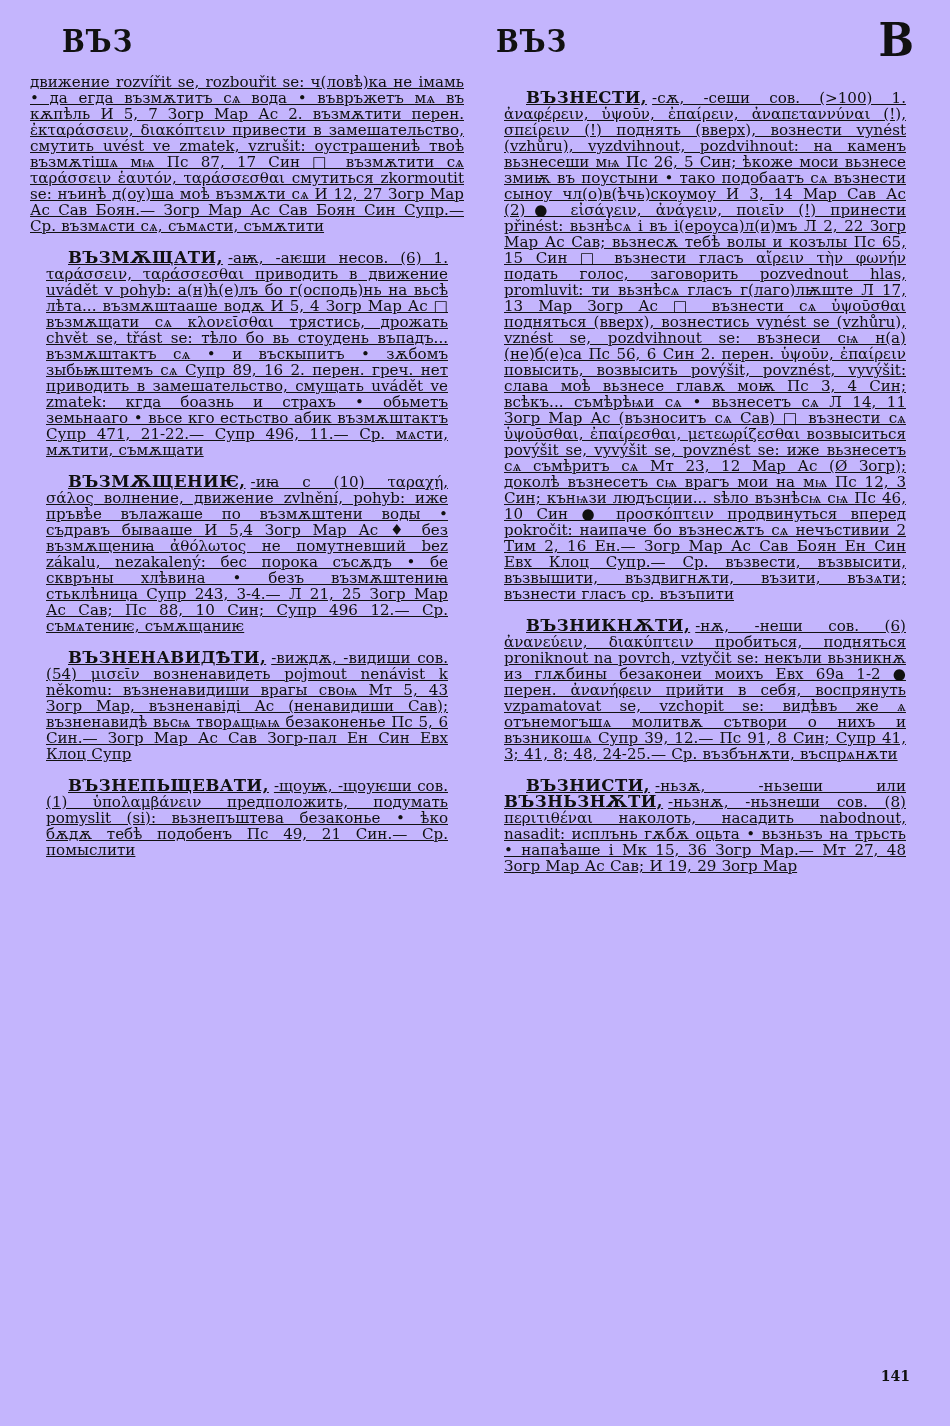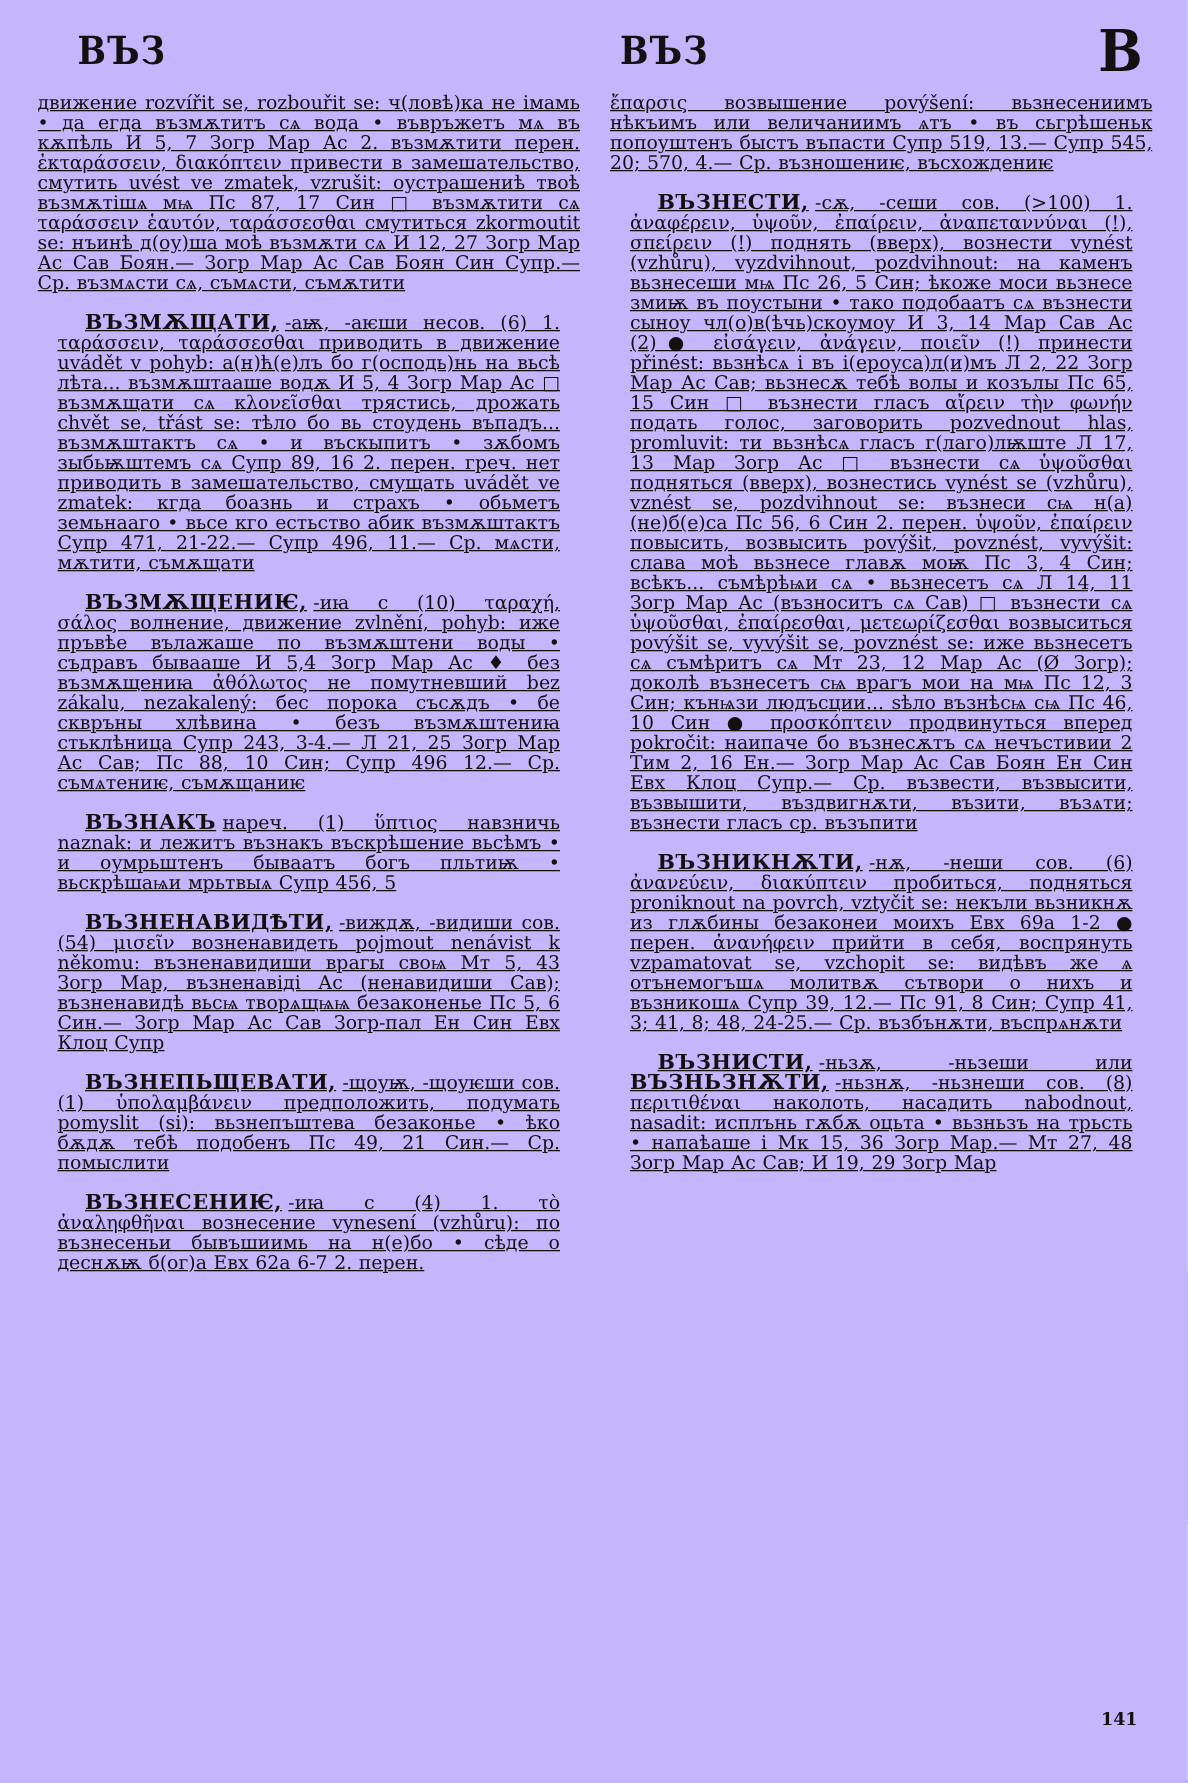--- a/index.html
+++ b/index.html
@@ -87,28 +87,25 @@
   <div class="running-head">
     <span class="guide guide-left">ВЪЗ</span>
     <span class="guide guide-center">ВЪЗ</span>
     <span class="big-letter">В</span>
   </div>
 
   <div class="col col-left">
     <p class="cont"><span>движение rozvířit se, rozbouřit se: ч(ловѣ)ка не імамь • да егда възмѫтитъ сѧ вода • въвръжетъ мѧ въ кѫпѣль И 5, 7 Зогр Мар Ас 2. възмѫтити перен. ἐκταράσσειν, διακόπτειν привести в замешательство, смутить uvést ve zmatek, vzrušit: оустрашениѣ твоѣ възмѫтішѧ мѩ Пс 87, 17 Син □ възмѫтити сѧ ταράσσειν ἑαυτόν, ταράσσεσθαι смутиться zkormoutit se: нъинѣ д(оу)ша моѣ възмѫти сѧ И 12, 27 Зогр Мар Ас Сав Боян.— Зогр Мар Ас Сав Боян Син Супр.— Ср. възмѧсти сѧ, съмѧсти, съмѫтити</span></p>
     <p class="entry"><span class="hw">ВЪЗМѪЩАТИ,</span><span>-аѭ, -аѥши несов. (6) 1. ταράσσειν, ταράσσεσθαι приводить в движение uvádět v pohyb: а(н)ћ(е)лъ бо г(осподь)нь на вьсѣ лѣта... възмѫштааше водѫ И 5, 4 Зогр Мар Ас □ възмѫщати сѧ κλονεῖσθαι трястись, дрожать chvět se, třást se: тѣло бо вь стоудень въпадъ... възмѫштактъ сѧ • и въскыпитъ • зѫбомъ зыбьѭштемъ сѧ Супр 89, 16 2. перен. греч. нет приводить в замешательство, смущать uvádět ve zmatek: кгда боазнь и страхъ • обьметъ земьнааго • вьсе кго естьство абик възмѫштактъ Супр 471, 21-22.— Супр 496, 11.— Ср. мѧсти, мѫтити, съмѫщати</span></p>
     <p class="entry"><span class="hw">ВЪЗМѪЩЕНИѤ,</span><span>-иꙗ с (10) ταραχή, σάλος волнение, движение zvlnění, pohyb: иже пръвѣе вълажаше по възмѫштени воды • съдравъ бывааше И 5,4 Зогр Мар Ас ♦ без възмѫщениꙗ ἀθόλωτος не помутневший bez zákalu, nezakalený: бес порока съсѫдъ • бе сквръны хлѣвина • безъ възмѫштениꙗ стьклѣница Супр 243, 3-4.— Л 21, 25 Зогр Мар Ас Сав; Пс 88, 10 Син; Супр 496 12.— Ср. съмѧтениѥ, съмѫщаниѥ</span></p>
-    <p class="entry"><span class="hw">ВЪЗНАКЪ</span><span>нареч. (1) ὕπτιος навзничь naznak: и лежитъ възнакъ въскрѣшение вьсѣмъ • и оумрьштенъ бываатъ богъ пльтиѭ • вьскрѣшаѩи мрьтвыѧ Супр 456, 5</span></p>
     <p class="entry"><span class="hw">ВЪЗНЕНАВИДѢТИ,</span><span>-виждѫ, -видиши сов. (54) μισεῖν возненавидеть pojmout nenávist k někomu: възненавидиши врагы своѩ Мт 5, 43 Зогр Мар, възненавіді Ас (ненавидиши Сав); възненавидѣ вьсѩ творѧщѩѩ безаконенье Пс 5, 6 Син.— Зогр Мар Ас Сав Зогр-пал Ен Син Евх Клоц Супр</span></p>
     <p class="entry"><span class="hw">ВЪЗНЕПЬЩЕВАТИ,</span><span>-щоуѭ, -щоуѥши сов. (1) ὑπολαμβάνειν предположить, подумать pomyslit (si): вьзнепъштева безаконье • ѣко бѫдѫ тебѣ подобенъ Пс 49, 21 Син.— Ср. помыслити</span></p>
-    <p class="entry"><span class="hw">ВЪЗНЕСЕНИѤ,</span><span>-иꙗ с (4) 1. τὸ ἀναληφθῆναι вознесение vynesení (vzhůru): по възнесеньи бывъшиимь на н(е)бо • сѣде о деснѫѭ б(ог)а Евх 62а 6-7 2. перен.</span></p>
   </div>
 
   <div class="col col-right">
-    <p class="cont"><span>ἔπαρσις возвышение povýšení: вьзнесениимъ нѣкъимъ или величаниимъ ѧтъ • въ сьгрѣшеньк попоуштенъ быстъ въпасти Супр 519, 13.— Супр 545, 20; 570, 4.— Ср. възношениѥ, въсхождениѥ</span></p>
     <p class="entry"><span class="hw">ВЪЗНЕСТИ,</span><span>-сѫ, -сеши сов. (&gt;100) 1. ἀναφέρειν, ὑψοῦν, ἐπαίρειν, ἀναπεταννύναι (!), σπείρειν (!) поднять (вверх), вознести vynést (vzhůru), vyzdvihnout, pozdvihnout: на каменъ вьзнесеши мѩ Пс 26, 5 Син; ѣкоже моси вьзнесе змиѭ въ поустыни • тако подобаатъ сѧ възнести сыноу чл(о)в(ѣчь)скоумоу И 3, 14 Мар Сав Ас (2)● εἰσάγειν, ἀνάγειν, ποιεῖν (!) принести přinést: вьзнѣсѧ і въ і(ероуса)л(и)мъ Л 2, 22 Зогр Мар Ас Сав; вьзнесѫ тебѣ волы и козълы Пс 65, 15 Син □ възнести гласъ αἴρειν τὴν φωνήν подать голос, заговорить pozvednout hlas, promluvit: ти вьзнѣсѧ гласъ г(лаго)лѭште Л 17, 13 Мар Зогр Ас □ възнести сѧ ὑψοῦσθαι подняться (вверх), вознестись vynést se (vzhůru), vznést se, pozdvihnout se: възнеси сѩ н(а) (не)б(е)са Пс 56, 6 Син 2. перен. ὑψοῦν, ἐπαίρειν повысить, возвысить povýšit, povznést, vyvýšit: слава моѣ вьзнесе главѫ моѭ Пс 3, 4 Син; всѣкъ... съмѣрѣѩи сѧ • вьзнесетъ сѧ Л 14, 11 Зогр Мар Ас (възноситъ сѧ Сав) □ възнести сѧ ὑψοῦσθαι, ἐπαίρεσθαι, μετεωρίζεσθαι возвыситься povýšit se, vyvýšit se, povznést se: иже вьзнесетъ сѧ съмѣритъ сѧ Мт 23, 12 Мар Ас (Ø Зогр); доколѣ възнесетъ сѩ врагъ мои на мѩ Пс 12, 3 Син; кънѩзи людъсции... ѕѣло възнѣсѩ сѩ Пс 46, 10 Син ● προσκόπτειν продвинуться вперед pokročit: наипаче бо възнесѫтъ сѧ нечъстивии 2 Тим 2, 16 Ен.— Зогр Мар Ас Сав Боян Ен Син Евх Клоц Супр.— Ср. възвести, възвысити, възвышити, въздвигнѫти, възити, възѧти; възнести гласъ ср. възъпити</span></p>
     <p class="entry"><span class="hw">ВЪЗНИКНѪТИ,</span><span>-нѫ, -неши сов. (6) ἀνανεύειν, διακύπτειν пробиться, подняться proniknout na povrch, vztyčit se: некъли вьзникнѫ из глѫбины безаконеи моихъ Евх 69а 1-2 ● перен. ἀνανήφειν прийти в себя, воспрянуть vzpamatovat se, vzchopit se: видѣвъ же ѧ отънемогъшѧ молитвѫ сътвори о нихъ и възникошѧ Супр 39, 12.— Пс 91, 8 Син; Супр 41, 3; 41, 8; 48, 24-25.— Ср. възбънѫти, въспрѧнѫти</span></p>
     <p class="entry"><span class="hw">ВЪЗНИСТИ,</span><span>-ньзѫ, -ньзеши или</span> <span class="hw">ВЪЗНЬЗНѪТИ,</span><span>-ньзнѫ, -ньзнеши сов. (8) περιτιθέναι наколоть, насадить nabodnout, nasadit: исплънь гѫбѫ оцьта • вьзньзъ на трьсть • напаѣаше і Мк 15, 36 Зогр Мар.— Мт 27, 48 Зогр Мар Ас Сав; И 19, 29 Зогр Мар</span></p>
   </div>
 
   <div class="page-number">141</div>
 
 </div>
 
 </body></html>

